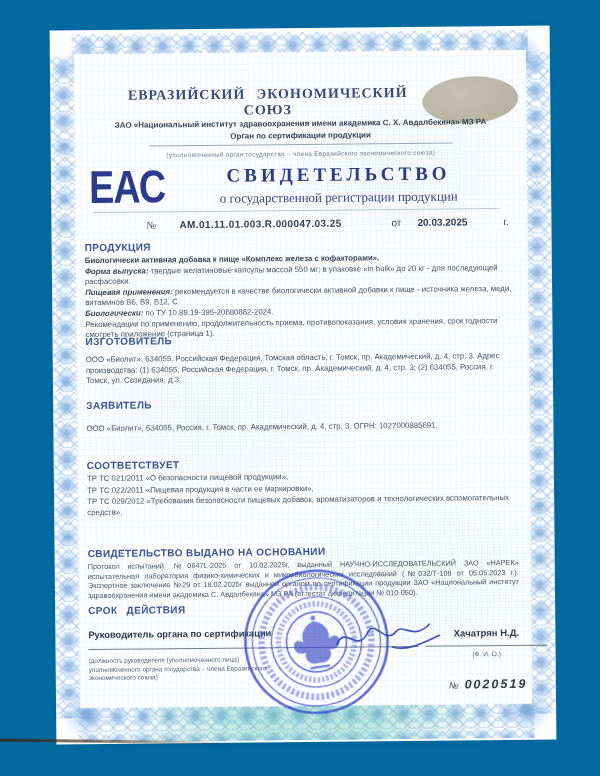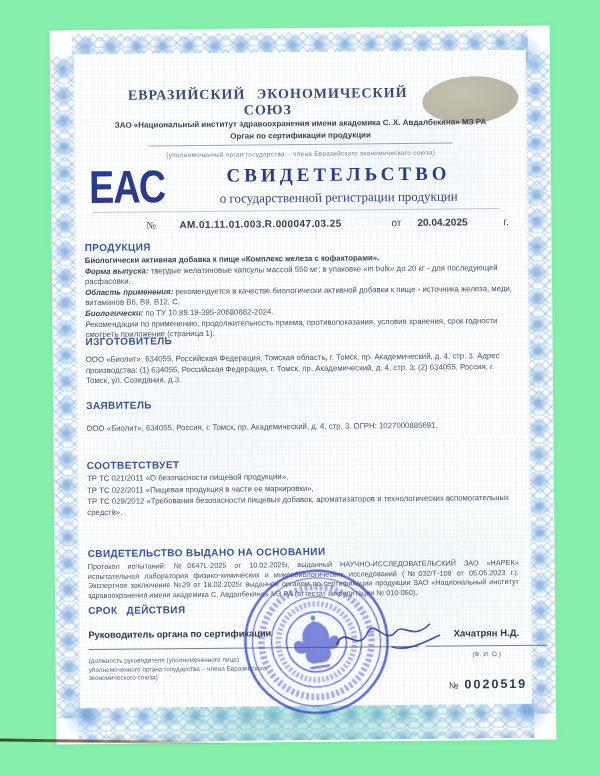--- a/index.html
+++ b/index.html
@@ -1,17 +1,17 @@
 <!DOCTYPE html>
 <html><head>
 <meta charset="utf-8">
 <style>
   * { margin:0; padding:0; box-sizing:border-box; }
   body { width:600px; height:776px; font-family:"Liberation Sans", sans-serif; background:#fff; }
-  .photo { position:relative; width:600px; height:776px; background:#86efac; overflow:hidden; }
+  .photo { position:relative; width:600px; height:776px; background:#0369a1; overflow:hidden; }
 
   
   .sheet { position:absolute; left:53px; top:28px; width:500px; height:714px;
            transform:rotate(-0.55deg); background:#fdfeff; box-shadow:0 1px 5px rgba(80,90,110,0.08); }
 
   .paper { position:absolute; left:24px; right:24px; top:24px; bottom:36px; background:#fdfeff;
     background-image:
       repeating-linear-gradient(0deg, rgba(140,170,210,0.07) 0 1px, transparent 1px 6px),
       repeating-linear-gradient(90deg, rgba(140,170,210,0.07) 0 1px, transparent 1px 6px),
       radial-gradient(ellipse 200px 120px at 70% 18%, rgba(150,190,230,0.10), transparent 70%),
@@ -95,21 +95,21 @@
   
   .sig-role { position:absolute; left:33px; top:600px; font-size:9.3px; font-weight:bold; color:#2e3850; }
   .sig-line-long  { position:absolute; left:33px;  width:330px; top:619px; height:1px; background:rgba(70,82,104,0.75); }
   .sig-line-short { position:absolute; left:370px; width:122px; top:619px; height:1px; background:rgba(70,82,104,0.75); }
   .sig-name { position:absolute; left:370px; width:122px; top:601px; text-align:center;
               font-size:9.5px; font-weight:bold; color:#2e3850; }
   .sig-fio  { position:absolute; left:370px; width:122px; top:624px; text-align:center;
               font-size:6.6px; color:#5c6880; }
   .sig-note { position:absolute; left:33px; top:627px; width:190px; font-size:6.4px;
               line-height:8.6px; color:#5c6880; }
-  .blank-no { position:absolute; left:393px; top:651px; font-size:9px; color:#39424e; }
+  .blank-no { position:absolute; left:393px; top:651px; font-size:9px; color:#39424e;font-style:italic; }
   .blank-no b { font-size:12.5px; letter-spacing:2px; color:#2f3a46; margin-left:6px; }
 
   
   .stamp { position:absolute; left:185px; top:538px; width:152px; height:152px; opacity:0.82;
            filter:blur(0.3px); transform:rotate(-8deg); }
   .signature { position:absolute; left:278px; top:588px; width:112px; height:44px; transform:rotate(-5deg); }
 
   .artifact-line { position:absolute; left:-4px; top:740px; width:242px; height:3px; border-radius:2px;
     background:linear-gradient(90deg, rgba(55,38,20,0.85), rgba(95,65,35,0.55) 55%, transparent);
     transform:rotate(0.7deg); }
@@ -141,29 +141,29 @@
 
     <div class="eac">ЕАС</div>
     <div class="title">СВИДЕТЕЛЬСТВО</div>
     <div class="subtitle">о государственной регистрации продукции</div>
     <div class="rule1"></div>
 
     <div class="numrow">
       <span class="no">№</span>
       <span class="num">AM.01.11.01.003.R.000047.03.25</span>
       <span class="ot">от</span>
-      <span class="date">20.04.2025</span>
+      <span class="date">20.03.2025</span>
       <span class="g">г.</span>
     </div>
 
     <div class="sec s-product">
       <h3>ПРОДУКЦИЯ</h3>
       <p class="pname">Биологически активная добавка к пище «Комплекс железа с кофакторами».</p>
       <p><b>Форма выпуска:</b><span> твердые желатиновые капсулы массой 550 мг; в упаковке «in bulk» до 20 кг - для последующей расфасовки.</span></p>
-      <p><b>Область применения:</b><span> рекомендуется в качестве биологически активной добавки к пище - источника железа, меди, витаминов В6, В9, В12, С.</span></p>
+      <p><b>Пищевая применения:</b><span> рекомендуется в качестве биологически активной добавки к пище - источника железа, меди, витаминов В6, В9, В12, С.</span></p>
       <p><b>Биологически:</b><span> по ТУ 10.89.19-395-20680882-2024.</span></p>
       <p>Рекомендации по применению, продолжительность приема, противопоказания, условия хранения, срок годности смотреть приложение (страница 1).</p>
     </div>
 
     <div class="sec s-manuf">
       <h3>ИЗГОТОВИТЕЛЬ</h3>
       <p>ООО «Биолит», 634055, Российская Федерация, Томская область, г. Томск, пр. Академический, д. 4, стр. 3. Адрес производства: (1) 634055, Российская Федерация, г. Томск, пр. Академический, д. 4, стр. 3; (2) 634055, Россия, г. Томск, ул. Созидания, д.3.</p>
     </div>
 
     <div class="sec s-appl">

